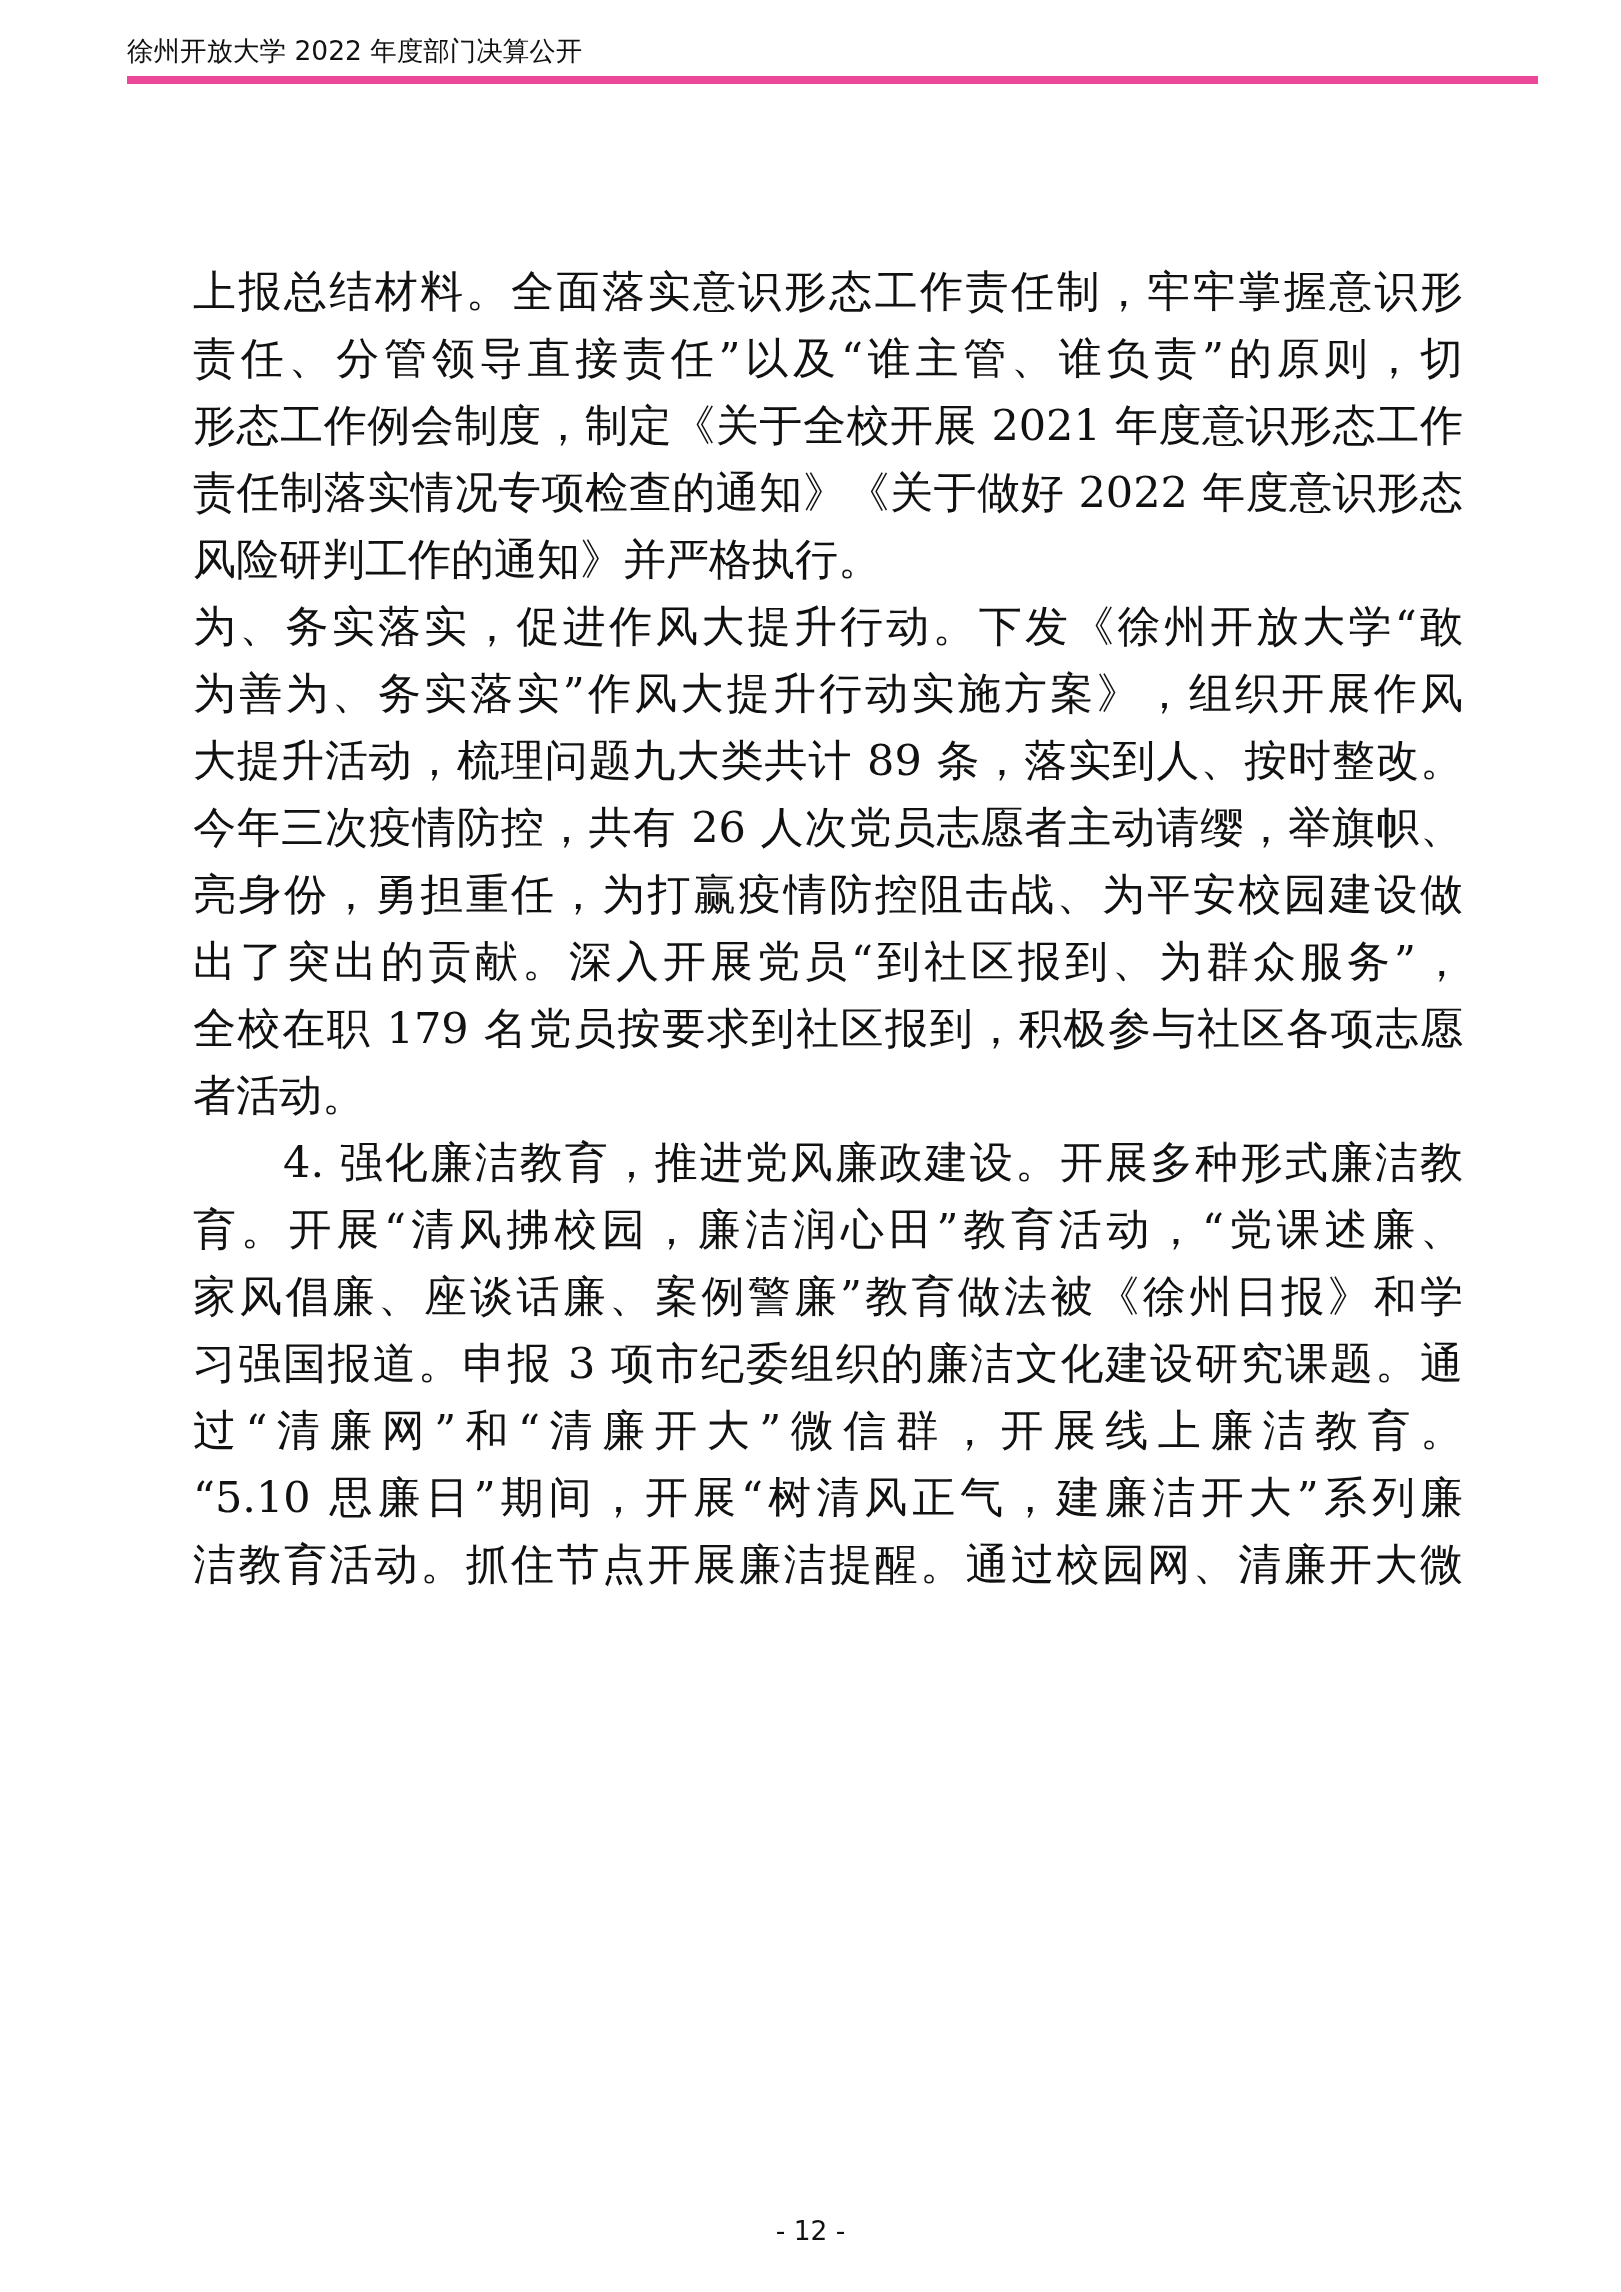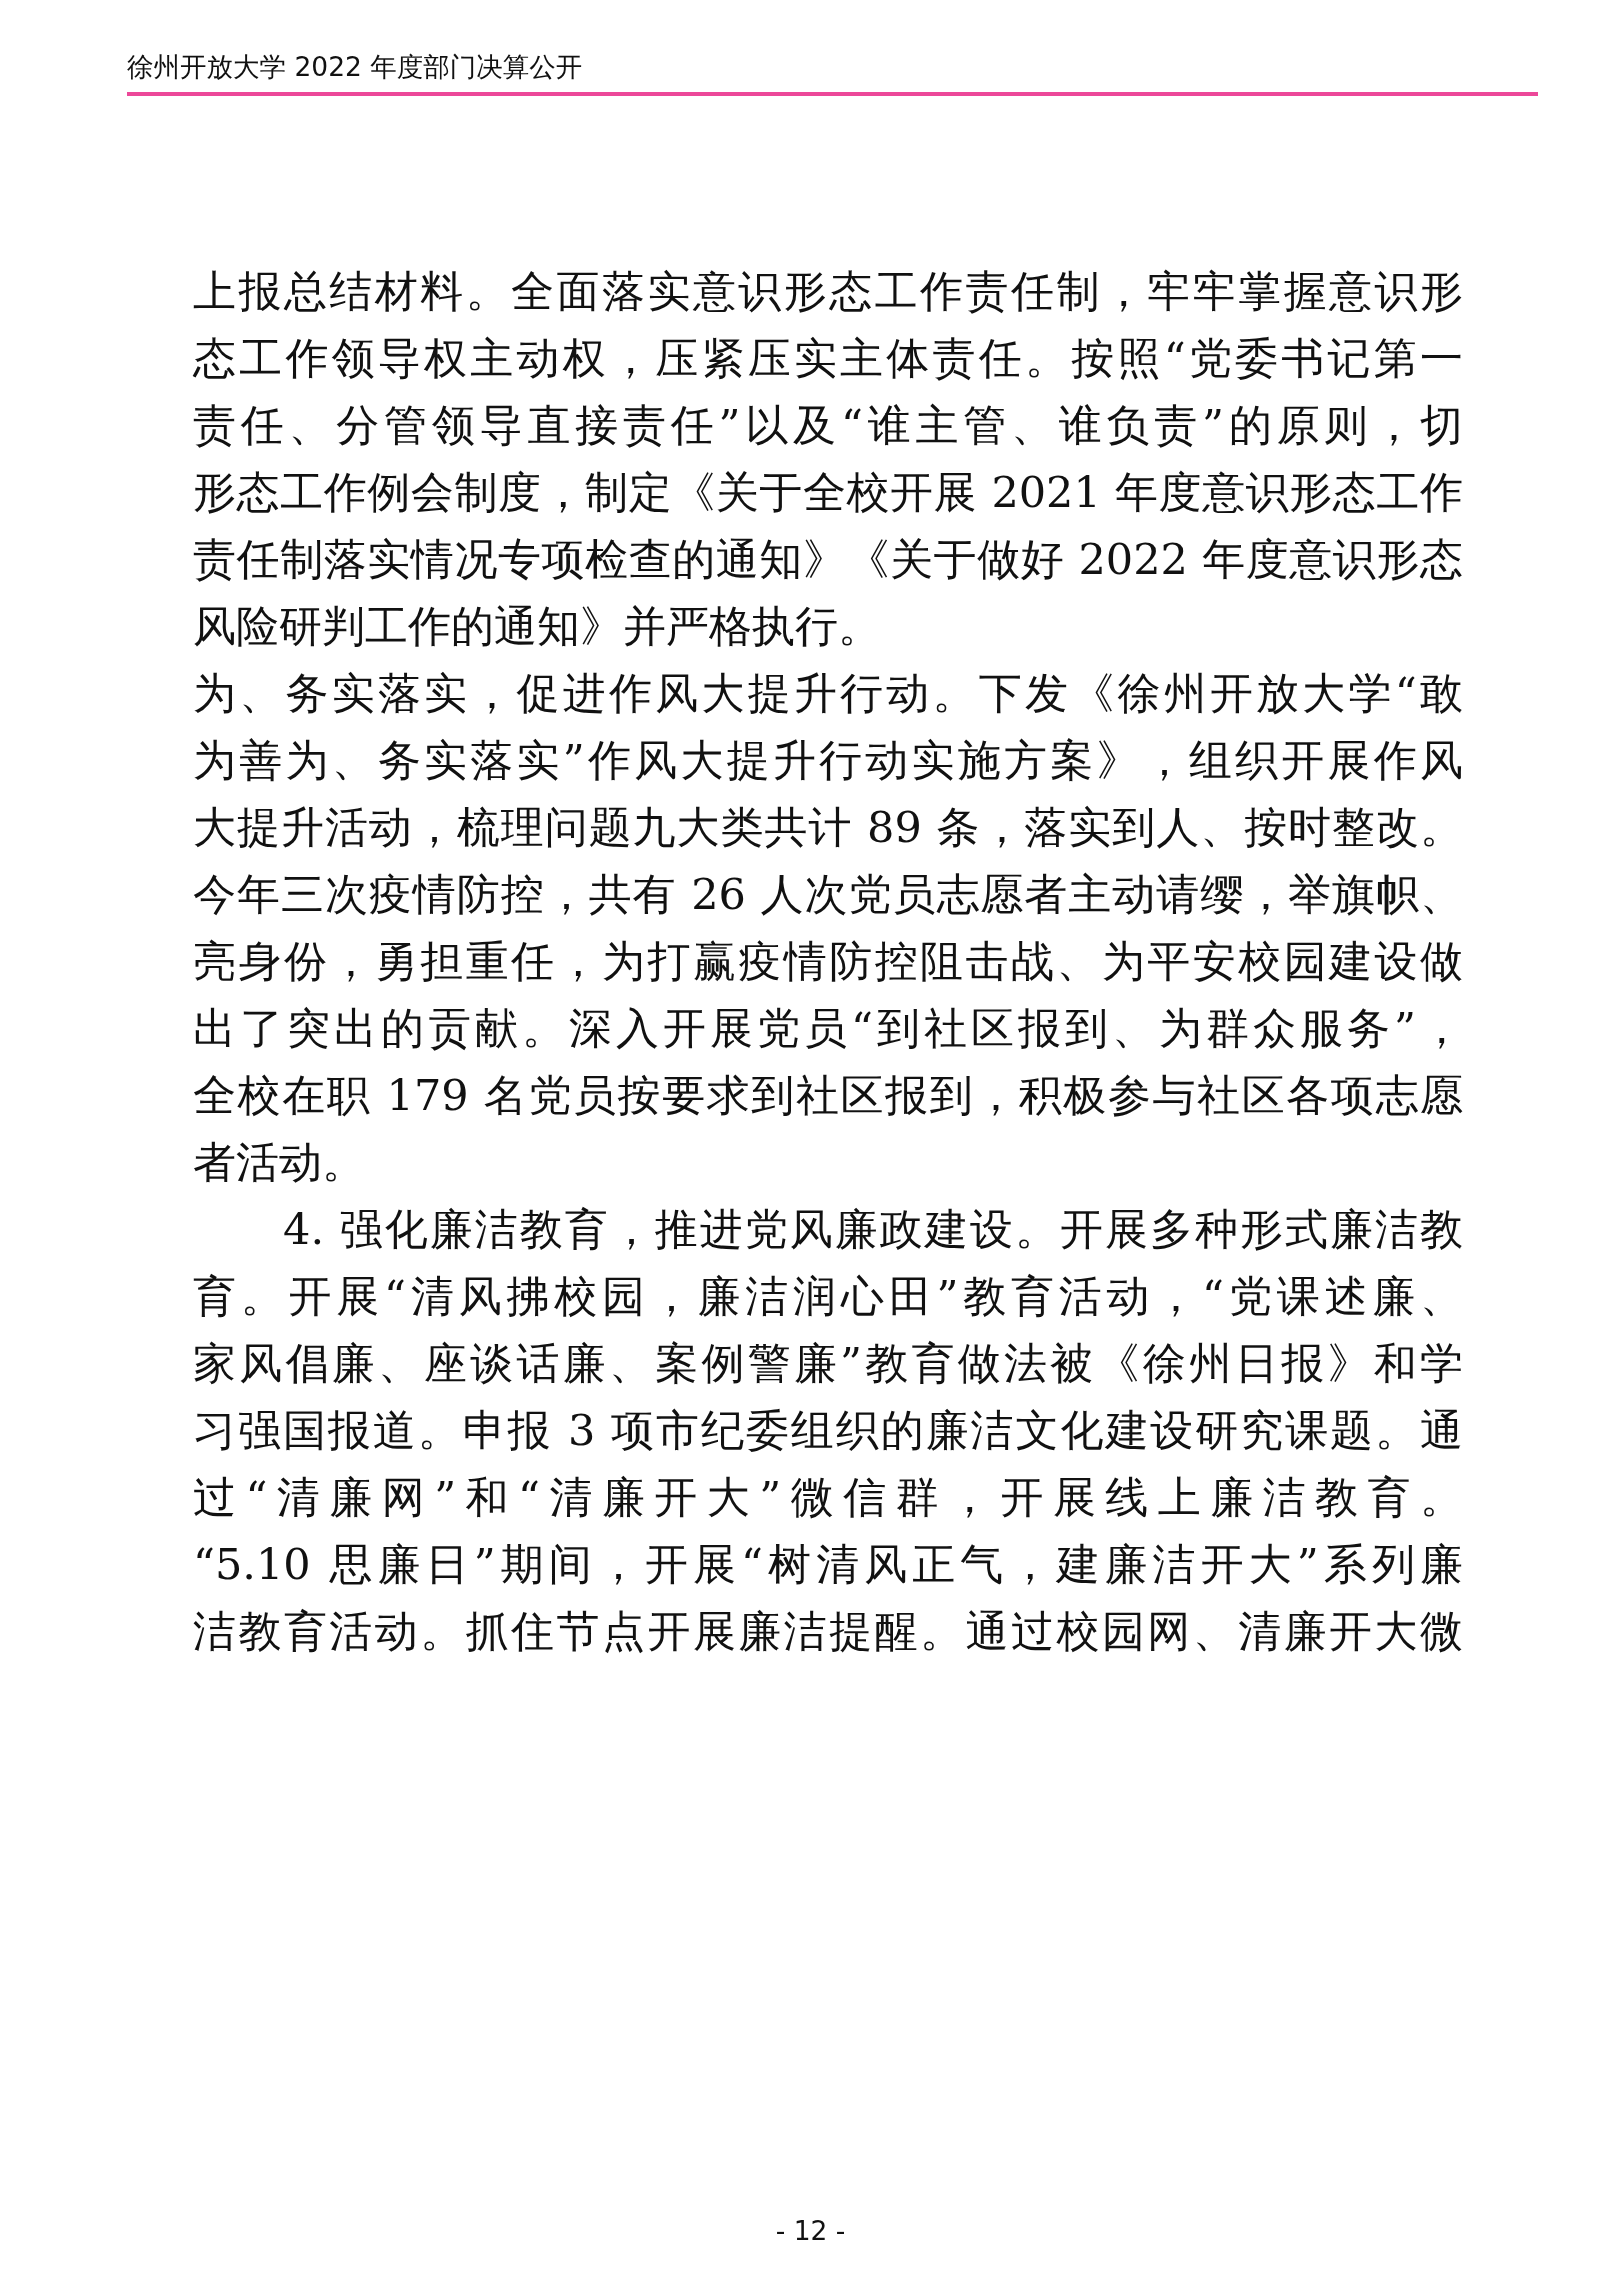--- a/index.html
+++ b/index.html
@@ -11,24 +11,24 @@
       width: 1621px;
       height: 2293px;
       position: relative;
       overflow: hidden;
       color: #111111;
       font-family: "DejaVu Serif", "Liberation Serif", serif;
     }
     .header {
       position: absolute;
       left: 127px;
-      top: 49px;
+      top: 33px;
       width: 1411px;
       height: 43px;
-      border-bottom: 4px solid #ec4899;
+      border-bottom: 8px solid #ec4899;
     }
     .header-title {
       position: absolute;
       left: 0;
       top: 2px;
       font-size: 26.5px;
       line-height: 31px;
       letter-spacing: 0px;
       color: #111111;
       font-family: "DejaVu Sans", "Liberation Sans", sans-serif;
@@ -67,21 +67,20 @@
   </style>
 </head>
 <body>
 
 <div class="header">
   <div class="header-title">徐州开放大学 2022 年度部门决算公开</div>
 </div>
 
 <div class="content">
   <div class="line">上报总结材料。全面落实意识形态工作责任制，牢牢掌握意识形</div>
-  <div class="line">态工作领导权主动权，压紧压实主体责任。按照“党委书记第一</div>
   <div class="line">责任、分管领导直接责任”以及“谁主管、谁负责”的原则，切</div>
   <div class="line">形态工作例会制度，制定《关于全校开展 2021 年度意识形态工作</div>
   <div class="line">责任制落实情况专项检查的通知》《关于做好 2022 年度意识形态</div>
   <div class="line last">风险研判工作的通知》并严格执行。</div>
   <div class="line">为、务实落实，促进作风大提升行动。下发《徐州开放大学“敢</div>
   <div class="line">为善为、务实落实”作风大提升行动实施方案》，组织开展作风</div>
   <div class="line">大提升活动，梳理问题九大类共计 89 条，落实到人、按时整改。</div>
   <div class="line">今年三次疫情防控，共有 26 人次党员志愿者主动请缨，举旗帜、</div>
   <div class="line">亮身份，勇担重任，为打赢疫情防控阻击战、为平安校园建设做</div>
   <div class="line">出了突出的贡献。深入开展党员“到社区报到、为群众服务”，</div>

